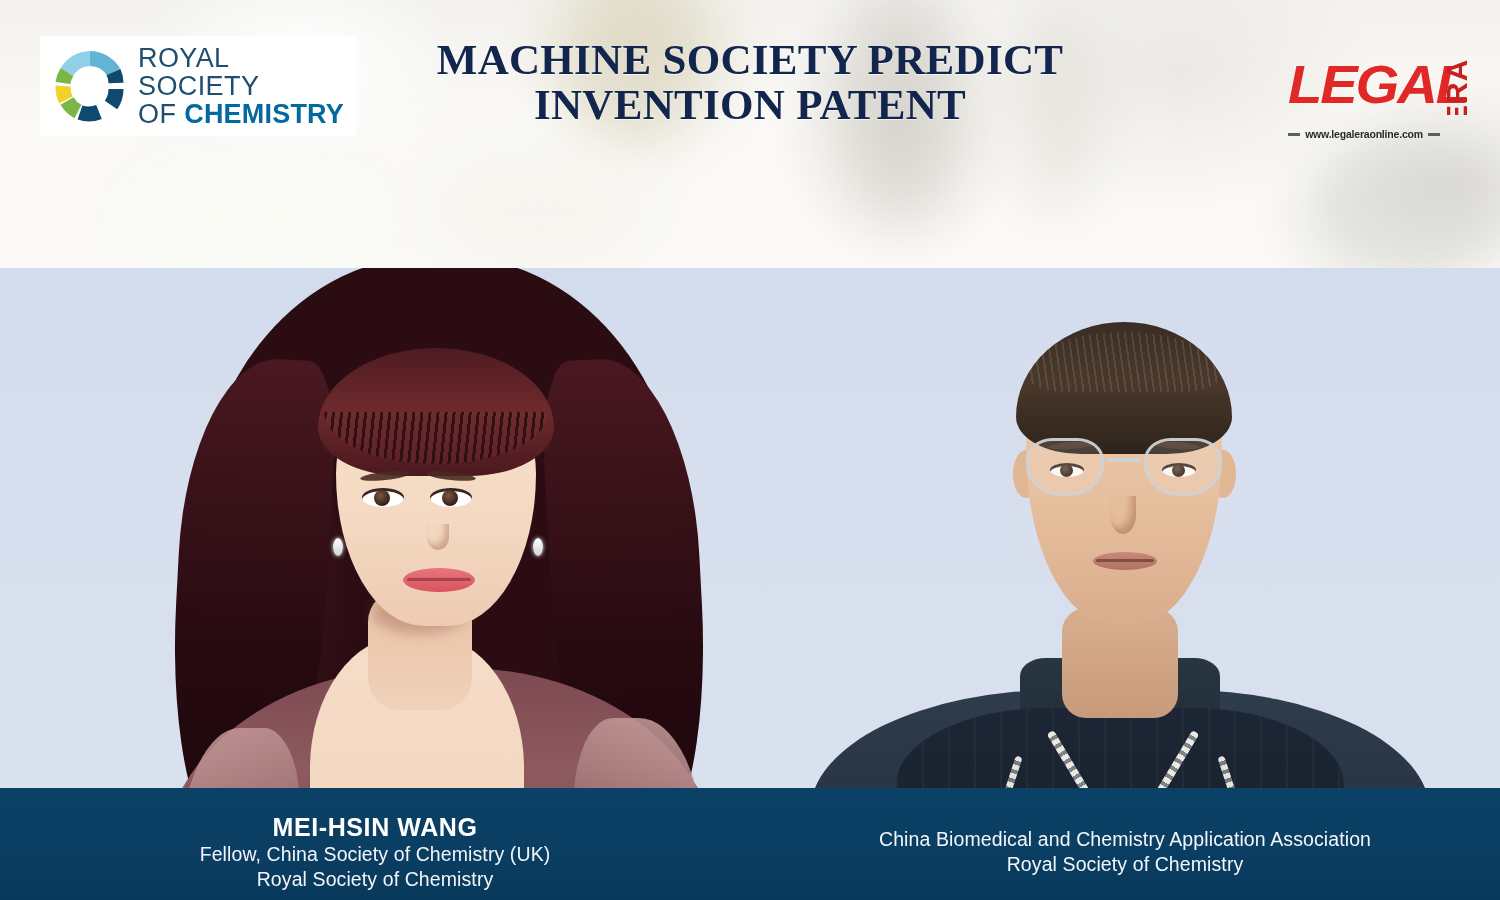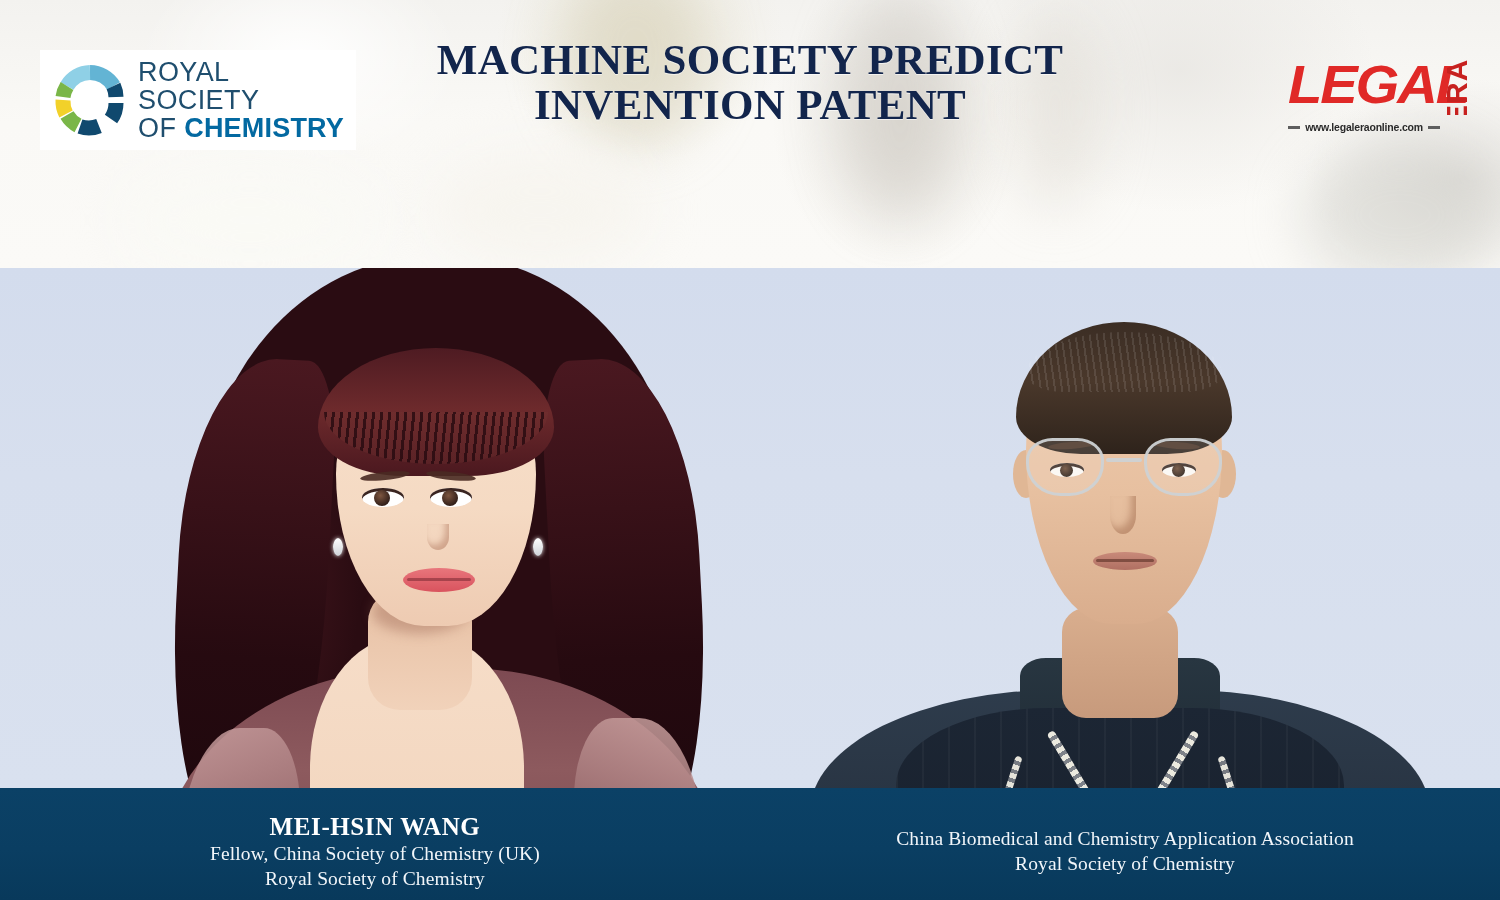--- a/index.html
+++ b/index.html
@@ -25,21 +25,21 @@
   .blurblob{position:absolute;border-radius:50%;filter:blur(26px);}
   .b1{left:560px;top:-40px;width:150px;height:190px;background:rgba(205,198,170,.40);}
   .b2{left:840px;top:-10px;width:120px;height:230px;background:rgba(198,194,186,.42);}
   .b3{left:1010px;top:10px;width:90px;height:200px;background:rgba(214,210,200,.40);}
   .b4{left:1300px;top:140px;width:200px;height:150px;background:rgba(205,203,198,.45);}
   .b5{left:430px;top:150px;width:220px;height:120px;background:rgba(246,244,238,.8);}
   .b6{left:120px;top:160px;width:260px;height:120px;background:rgba(250,249,245,.9);}
 
   
   .rsc-card{
-    position:absolute;left:40px;top:50px;width:316px;height:100px;
+    position:absolute;left:40px;top:36px;width:316px;height:100px;
     background:#ffffff;display:flex;align-items:center;padding:0 10px 0 14px;
   }
   .rsc-mark{width:72px;height:72px;position:relative;flex:0 0 auto;}
   .rsc-text{margin-left:12px;line-height:1.04;}
   .rsc-l1{font-size:27px;letter-spacing:.4px;color:#1f4e6e;font-weight:400;}
   .rsc-l2{font-size:27px;letter-spacing:.4px;color:#1f4e6e;font-weight:400;}
   .rsc-l2 b{font-weight:800;color:#0369a1;letter-spacing:.2px;}
 
   
   .title{
@@ -61,21 +61,21 @@
   }
   .le-era-box{
     position:absolute;right:0;top:-2px;width:34px;height:60px;overflow:hidden;
   }
   .le-era{
     position:absolute;left:-14px;top:22px;width:62px;
     transform:rotate(-90deg);transform-origin:center center;
     font-weight:800;font-size:30px;letter-spacing:1px;color:#c7211f;
     text-align:center;
   }
-  .le-url-row{position:relative;display:flex;align-items:center;gap:5px;margin-top:6px;width:152px;}
+  .le-url-row{position:relative;display:flex;align-items:center;gap:5px;margin-top:13px;width:152px;}
   .le-rule{height:3px;background:#5e5e5e;flex:1 1 auto;}
   .le-url{font-size:10.5px;font-weight:800;color:#2a2a2a;white-space:nowrap;letter-spacing:-.2px;}
 
   
   .photo-band{
     position:absolute;left:0;top:268px;width:1500px;height:520px;
     background:linear-gradient(180deg,#d3dced 0%,#d7dfee 40%,#d9e1ef 100%);
     overflow:hidden;
   }
 
@@ -198,21 +198,21 @@
   .m-nose{position:absolute;left:300px;top:258px;width:26px;height:38px;border-radius:0 0 50% 50%;box-shadow:inset -5px -6px 7px rgba(160,105,75,.5);}
   .m-lips{position:absolute;left:283px;top:314px;width:64px;height:18px;background:linear-gradient(180deg,#c98a7a,#b06f62);border-radius:50%;}
   .m-lips:after{content:"";position:absolute;left:3px;top:7px;width:58px;height:3px;background:rgba(95,52,42,.65);border-radius:4px;}
 
   
   .caption-bar{
     position:absolute;left:0;top:788px;width:1500px;height:112px;
     background:linear-gradient(180deg,#0b4166 0%,#0a3e62 55%,#08395b 100%);
     display:flex;
   }
-  .cap{flex:1 1 50%;display:flex;flex-direction:column;align-items:center;justify-content:center;color:#ffffff;padding-top:16px;font-family:Liberation Serif, serif;}
+  .cap{flex:1 1 50%;display:flex;flex-direction:column;align-items:center;justify-content:center;color:#ffffff;padding-top:16px;}
   .cap-name{font-size:25px;font-weight:800;letter-spacing:.6px;line-height:1.2;}
   .cap-line{font-size:19.5px;font-weight:400;line-height:1.28;letter-spacing:.1px;color:#f2f6fa;}
 </style>
 </head>
 <body>
 
 <div class="stage">
 
   <div class="header-band">
     <div class="blurblob b1"></div>

